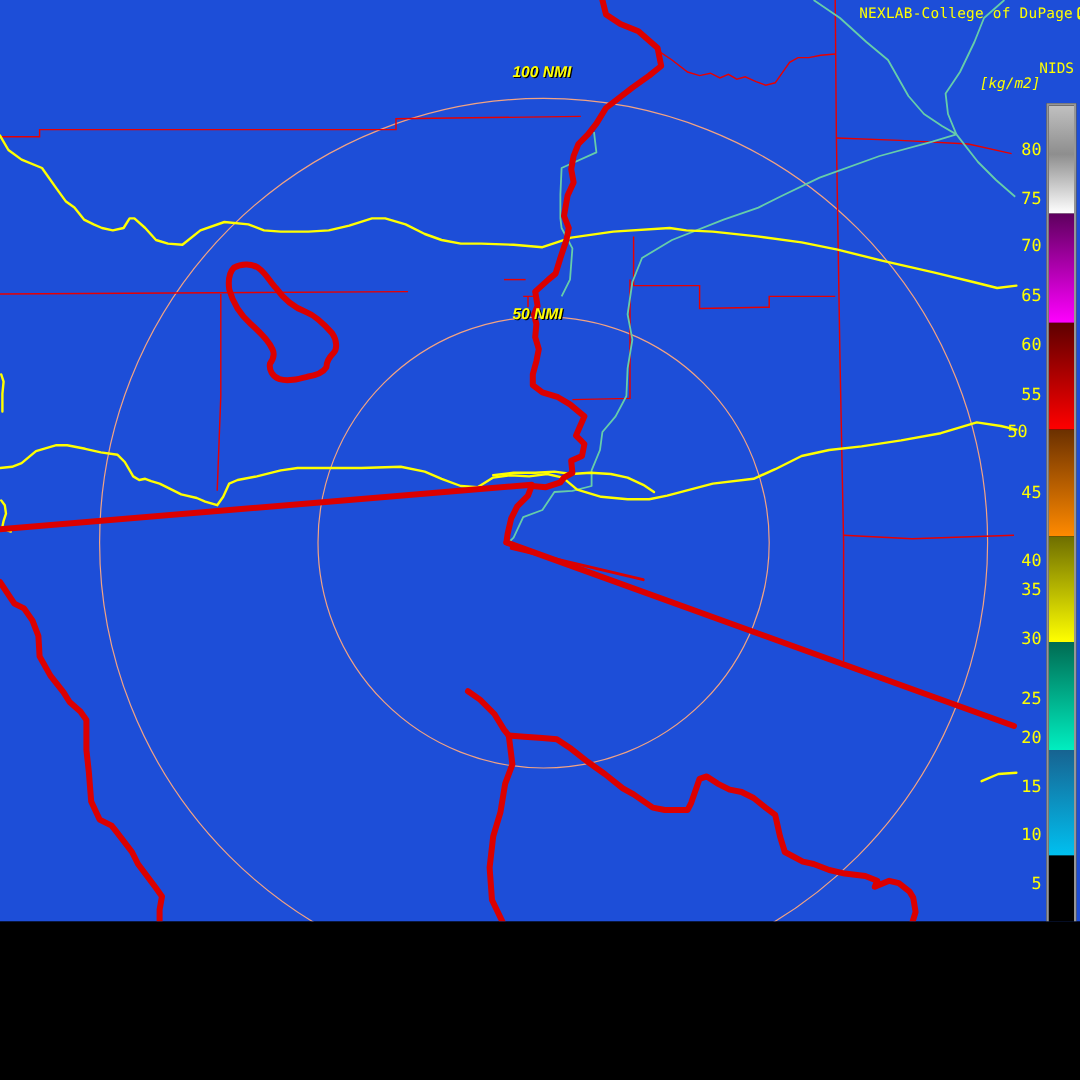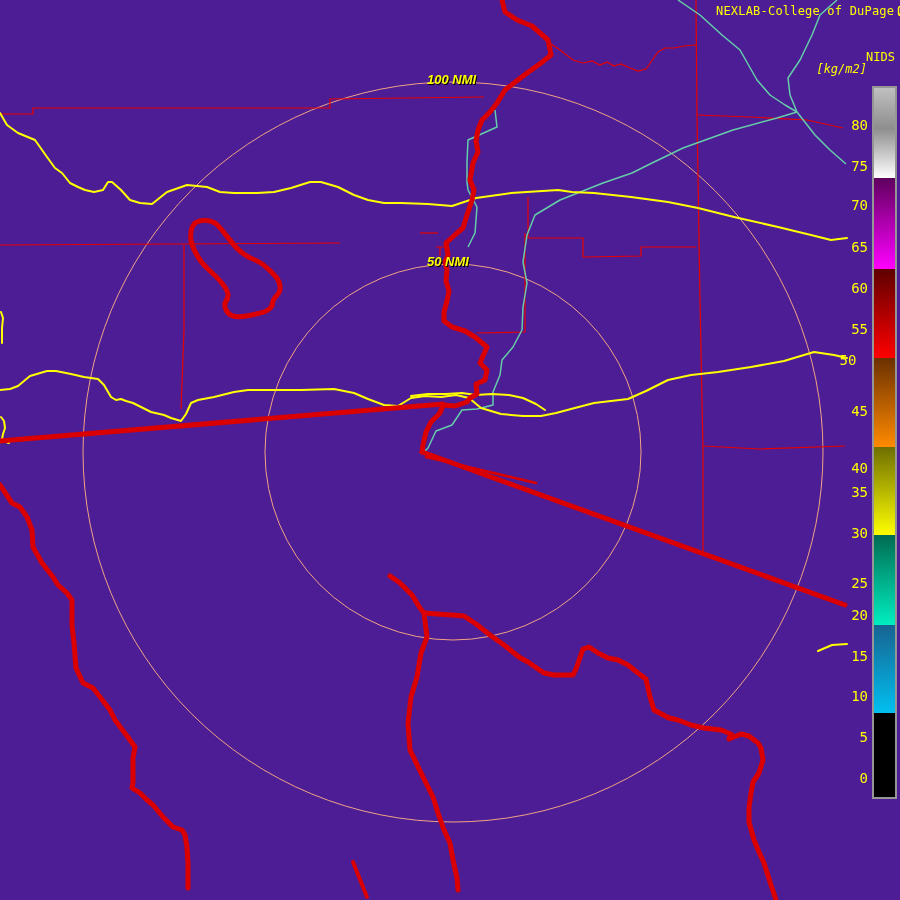--- a/index.html
+++ b/index.html
@@ -1,25 +1,25 @@
 <!DOCTYPE html>
 <html><head>
 <meta charset="utf-8">
 <style>
   html,body{margin:0;padding:0;background:#000;}
-  #stage{position:relative;width:900px;height:900px;background:#4c1d95;overflow:hidden;
+  #stage{position:relative;width:900px;height:768px;background:#1d4ed8;overflow:hidden;
          font-family:"DejaVu Sans Mono","Liberation Mono",monospace;}
   #map{position:absolute;left:0;top:0;}
   .ytext{position:absolute;color:#ffff00;white-space:pre;}
   #app-title{left:716px;top:4px;font-size:12px;letter-spacing:.2px;display:flex;align-items:center;gap:3px;}
   #nids-label{right:5px;top:50px;font-size:12px;text-align:right;}
   #units-label{right:33px;top:62px;font-size:12px;text-align:right;font-style:italic;}
   .ring-label{position:absolute;color:#ffff00;font-family:"Liberation Sans",sans-serif;
               font-size:13px;font-weight:bold;font-style:italic;text-shadow:1px 1px 0 #000;}
-  #ring-label-100{left:427px;top:72px;font-style:italic;}
+  #ring-label-100{left:427px;top:52px;font-style:italic;}
   #ring-label-50{left:427px;top:254px;}
   #caption{position:absolute;left:140px;top:874px;color:#ffffff;font-size:15.5px;letter-spacing:.1px;white-space:pre;}
   #colorbar-frame{position:absolute;left:872px;top:86px;width:25px;height:713px;
                   border:2px solid #969696;box-sizing:border-box;background:#000;overflow:hidden;}
   .cb-seg{position:absolute;left:0;width:21px;}
   #colorbar-ticks{position:absolute;left:828px;top:0;width:40px;height:900px;}
   .cb-tick{position:absolute;right:0;width:40px;text-align:right;color:#ffff00;
            font-size:14px;line-height:18px;}
 </style>
 </head>

